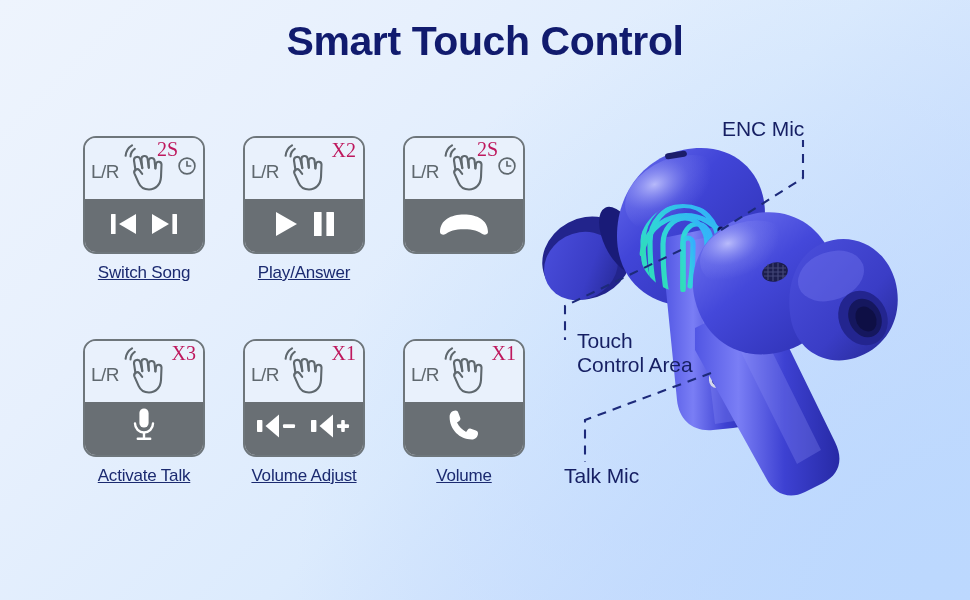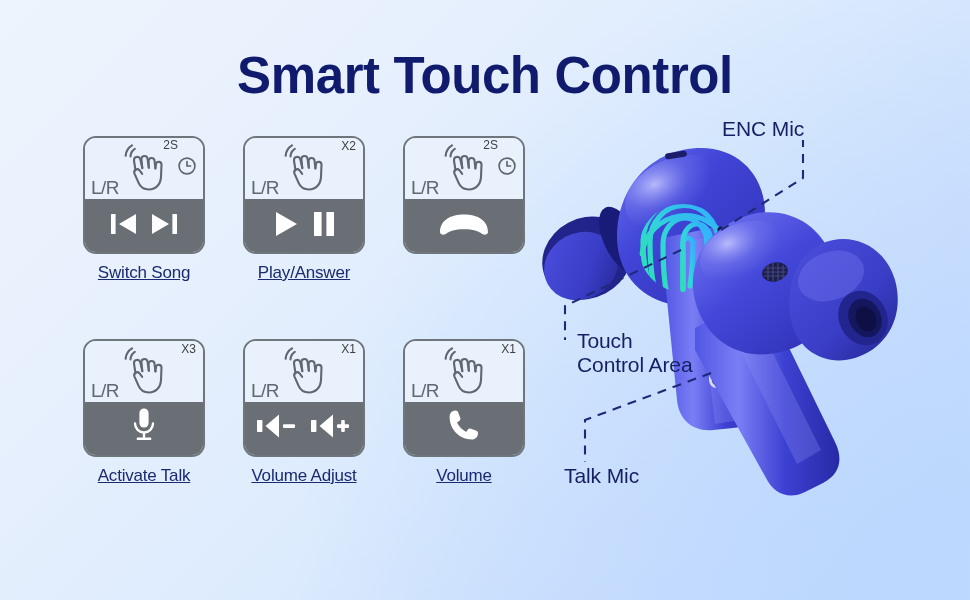--- a/index.html
+++ b/index.html
@@ -9,23 +9,22 @@
     background:
       radial-gradient(circle at 96% 96%, #bcd8fe 0%, rgba(188,216,254,0) 58%),
       linear-gradient(135deg, #eef4fd 0%, #e7f0fd 28%, #dcebfd 55%, #ccdffd 78%, #bdd8fe 100%);
     position:relative;
   }
 
   
   .title {
     position:absolute; left:0; top:18px; width:100%;
     text-align:center;
-    font-size:51px; font-weight:bold; letter-spacing:-0.4px;
+    font-size:41px; font-weight:bold; letter-spacing:-0.4px;
     color:#111b6e;
-    margin-top:28px;
   }
 
   
   .cards {
     position:absolute; left:64px; top:136px;
     width:480px;
   }
   .row { display:flex; }
   .cell { width:160px; display:flex; flex-direction:column; align-items:center; }
   .row.r2 { margin-top:56px; }
@@ -44,26 +43,26 @@
     background:#e9f1fc;
   }
   .card-bottom {
     flex:1;
     background:#696f74;
     display:flex; align-items:center; justify-content:center;
     gap:10px;
   }
 
   .lr {
-    position:absolute; left:6px; bottom:0px;
+    position:absolute; left:6px; bottom:16px;
     font-size:19px; color:#5f686e; letter-spacing:-0.5px;
   }
   .reps {
     position:absolute; right:7px; top:1px;
-    font-size:12px; color:#404040; font-weight:500;
+    font-size:20px; color:#be185d; font-weight:500;font-family:Liberation Serif, serif;
   }
   .reps.with-clock { right:25px; top:0px; }
   .clock {
     position:absolute; right:6px; top:18px;
   }
   .hand {
     position:absolute; left:36px; top:6px;
   }
 
   

